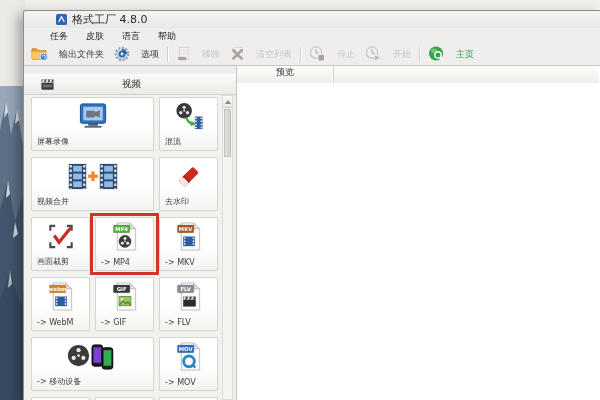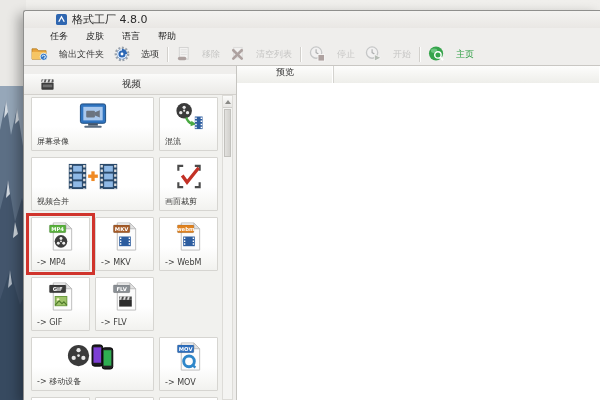--- a/index.html
+++ b/index.html
@@ -249,20 +249,32 @@
                   <rect x="39.5" y="13" width="9" height="6" fill="#8fb9e6"></rect>
                   <rect x="39.5" y="21" width="9" height="6" fill="#8fb9e6"></rect>
                 </g>
               </svg>
             </div>
             <div class="card-label">视频合并</div>
           </div>
           <div class="card">
             <div class="card-icon">
               <svg width="32" height="31" viewBox="0 0 32 32">
+                <g transform="rotate(-45 16 16)">
+                  <rect x="5" y="11.5" width="21" height="9" rx="2" fill="#c92a22"></rect>
+                  <rect x="5" y="11.5" width="6.5" height="9" rx="2" fill="#efe9e6"></rect>
+                  <rect x="11.5" y="11.5" width="2" height="9" fill="#a82018"></rect>
+                </g>
+              </svg>
+            </div>
+            <div class="card-label">去水印</div>
+          </div>
+          <div class="card">
+            <div class="card-icon">
+              <svg width="32" height="31" viewBox="0 0 32 32">
                 <g stroke="#4a4a4a" stroke-width="2.2" fill="none">
                   <path d="M5,10 V5 H10"></path>
                   <path d="M22,5 H27 V10"></path>
                   <path d="M5,22 V27 H10"></path>
                   <path d="M27,22 V27 H22"></path>
                 </g>
                 <path d="M9,15 L14,22 L26,7" stroke="#c33126" stroke-width="3.4" fill="none"></path>
               </svg>
             </div>
             <div class="card-label">画面裁剪</div>

